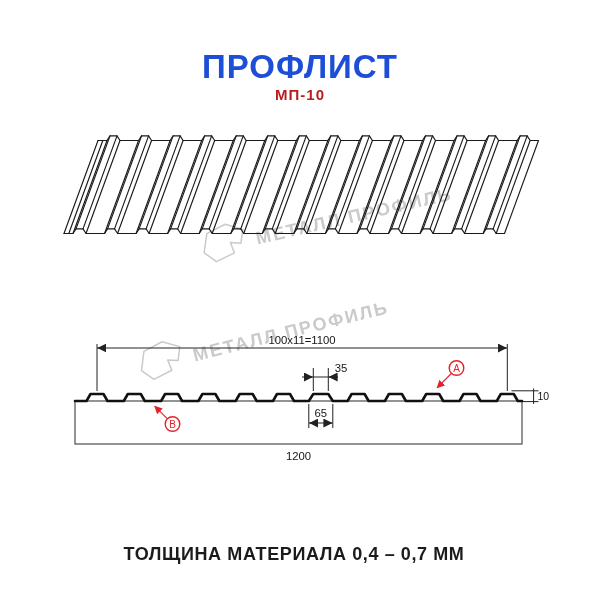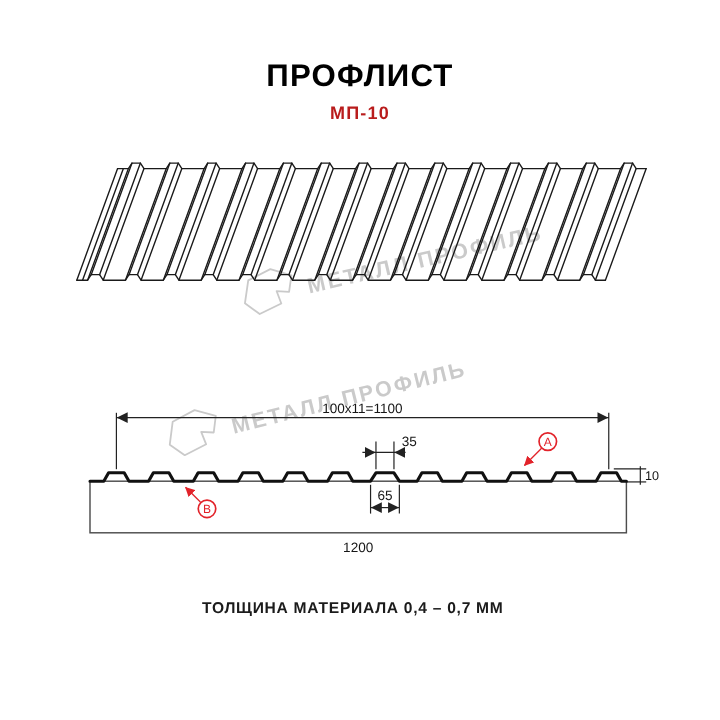--- a/index.html
+++ b/index.html
@@ -1,23 +1,23 @@
 <!DOCTYPE html>
 <html><head>
 <meta charset="utf-8">
 <style>
   html,body{margin:0;padding:0;}
   body{width:600px;height:600px;background:#ffffff;position:relative;overflow:hidden;
        font-family:"Liberation Sans",sans-serif;}
   .abs{position:absolute;}
-  .title{top:48px;left:0;width:600px;text-align:center;font-size:26px;font-weight:800;
-         color:#000000;letter-spacing:1px;}
+  .title{top:48px;left:0;width:600px;text-align:center;font-size:33px;font-weight:800;
+         color:#1d4ed8;letter-spacing:1px;}
   .subtitle{top:86px;left:0;width:600px;text-align:center;font-size:15px;font-weight:600;
             color:#b91c1c;letter-spacing:1px;}
-  .caption{top:499px;left:0;width:588px;text-align:center;font-size:13px;font-weight:600;
+  .caption{top:544px;left:0;width:588px;text-align:center;font-size:18px;font-weight:600;
            color:#1b1b1b;letter-spacing:0.6px;}
   svg{position:absolute;top:0;left:0;}
   .dim{font-size:11.3px;fill:#161616;font-family:"Liberation Sans",sans-serif;}
   .dim-small{font-size:10.5px;fill:#161616;font-family:"Liberation Sans",sans-serif;}
   .redlbl{font-size:10px;fill:#e2232a;font-family:"Liberation Sans",sans-serif;}
   .wmtext{font-size:18px;font-weight:700;fill:#cacaca;letter-spacing:2px;
           font-family:"Liberation Sans",sans-serif;}
 </style>
 </head>
 <body>

